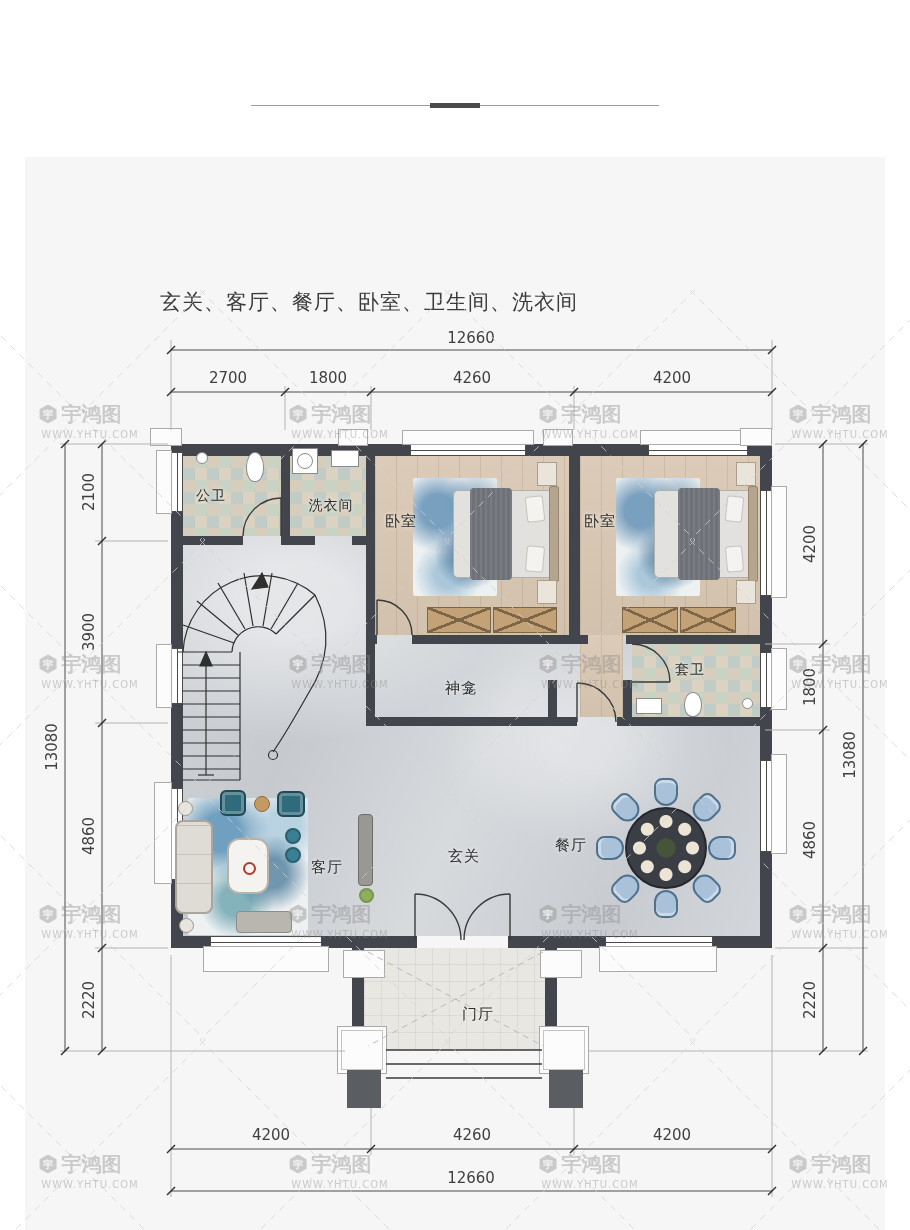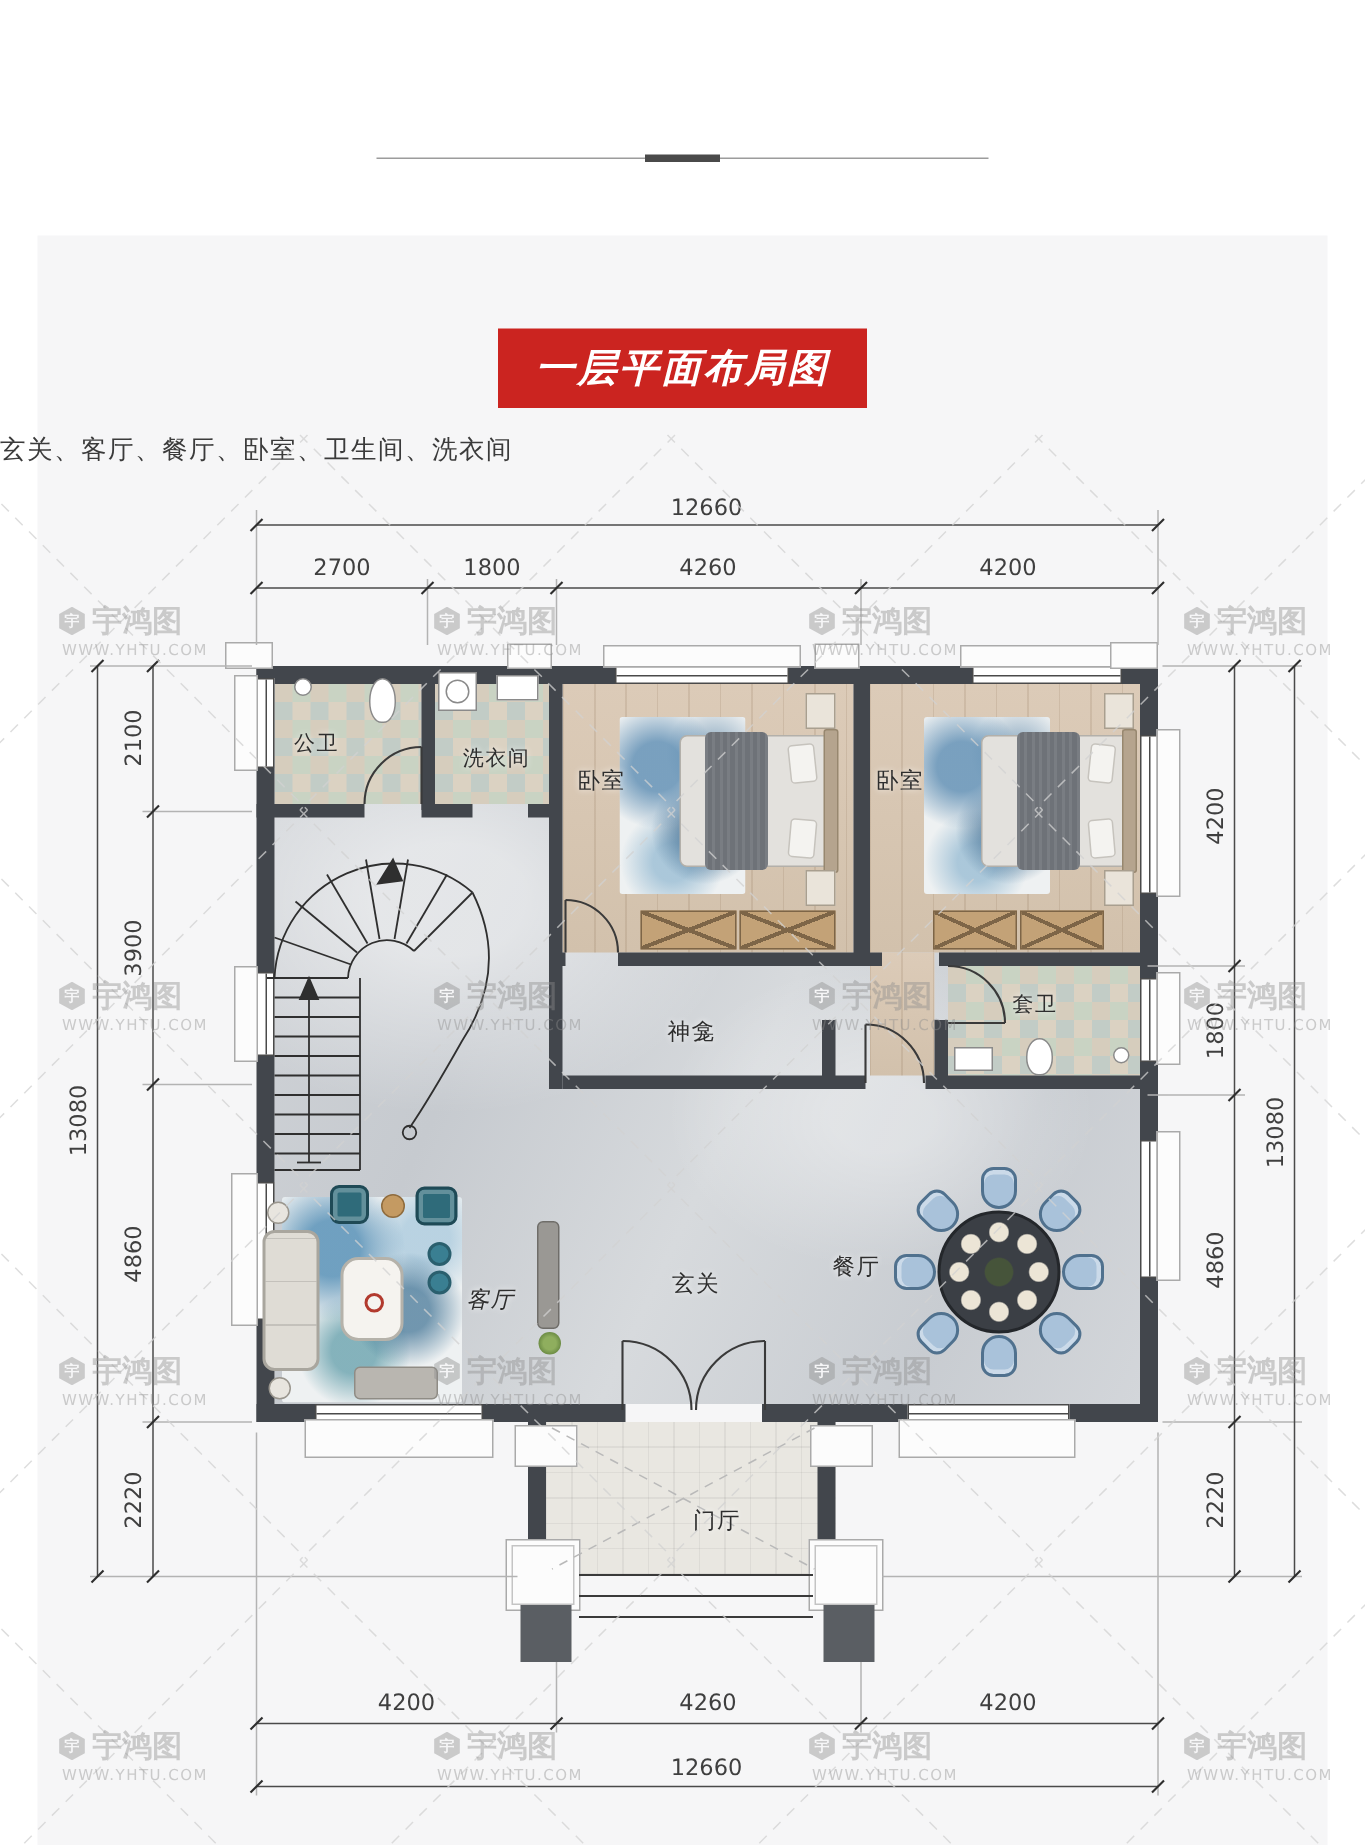--- a/index.html
+++ b/index.html
@@ -13,22 +13,22 @@
   .divider{position:absolute;left:251px;top:105px;width:408px;height:1px;background:#9c9c9c;}
   .divider-bold{position:absolute;left:430px;top:103px;width:50px;height:5px;background:#4a4a4a;}
   .subtitle{position:absolute;left:0;top:116px;width:910px;text-align:center;
             font-size:15px;color:#8d8d8d;letter-spacing:3px;}
 
   
   .panel{position:absolute;left:25px;top:157px;width:860px;height:1073px;background:#f6f6f7;}
   .badge{position:absolute;left:455px;top:219px;transform:translateX(-50%);
          background:#cb2420;color:#fff;font-size:26px;font-weight:700;letter-spacing:2px;
          padding:9px 25px;font-family:"DejaVu Serif","Liberation Serif",serif;font-style:italic;}
-  .rooms-line{position:absolute;left:0;top:288px;width:738px;text-align:left;
-              font-size:17px;color:#3b3b3b;letter-spacing:1px;}
+  .rooms-line{position:absolute;left:0;top:288px;width:738px;text-align:center;
+              font-size:21px;color:#3b3b3b;letter-spacing:1px;}
 
   
   .wall{position:absolute;background:#42464c;}
   .floor-marble{position:absolute;background:
      radial-gradient(ellipse at 20% 30%,rgba(255,255,255,.5) 0 8%,transparent 30%),
      radial-gradient(ellipse at 70% 60%,rgba(255,255,255,.35) 0 6%,transparent 25%),
      linear-gradient(115deg,#d2d5d9 0%,#c6cacf 30%,#d7dadd 55%,#c8ccd1 80%,#d3d6da 100%);}
   .floor-wood{position:absolute;background:
      repeating-linear-gradient(90deg,rgba(120,90,60,.14) 0 1px,transparent 1px 21px),
      linear-gradient(180deg,#dccbb8,#d2c1ac);}
@@ -105,21 +105,20 @@
 </style>
 </head>
 <body>
 
 <div class="page">
 
   <div class="divider"></div>
   <div class="divider-bold"></div>
 
   <div class="panel"></div>
-  <div class="badge">一层平面布局图</div>
   <div class="rooms-line">玄关、客厅、餐厅、卧室、卫生间、洗衣间</div>
 
   <div class="abs" style="left:0;top:0;width:910px;height:1230px;">
 
     <div class="floor-marble" style="left:183px;top:456px;width:577px;height:480px;"></div>
     <div class="floor-wood" style="left:375px;top:456px;width:194px;height:179px;"></div>
     <div class="floor-wood" style="left:580px;top:456px;width:180px;height:179px;"></div>
     <div class="floor-wood" style="left:580px;top:635px;width:43px;height:82px;"></div>
     <div class="floor-tile" style="left:183px;top:456px;width:98px;height:80px;"></div>
     <div class="floor-tile" style="left:290px;top:456px;width:76px;height:80px;"></div>
@@ -363,21 +362,21 @@
         <line x1="543" y1="952" x2="368" y2="1046"></line>
       </g>
     </svg>
 
     <div class="room-label" style="left:211px;top:496px;font-size:14px;">公卫</div>
     <div class="room-label" style="left:331px;top:506px;font-size:14px;">洗衣间</div>
     <div class="room-label" style="left:401px;top:521px;">卧室</div>
     <div class="room-label" style="left:600px;top:521px;">卧室</div>
     <div class="room-label" style="left:690px;top:670px;font-size:14px;">套卫</div>
     <div class="room-label" style="left:461px;top:688px;">神龛</div>
-    <div class="room-label" style="left:327px;top:867px;font-style:italic;">客厅</div>
+    <div class="room-label" style="left:327px;top:867px;">客厅</div>
     <div class="room-label" style="left:464px;top:856px;">玄关</div>
     <div class="room-label" style="left:571px;top:845px;">餐厅</div>
     <div class="room-label" style="left:478px;top:1014px;">门厅</div>
 
     <div class="hdim" style="left:471px;top:338px;">12660</div>
     <div class="hdim" style="left:228px;top:378px;">2700</div>
     <div class="hdim" style="left:328px;top:378px;">1800</div>
     <div class="hdim" style="left:472px;top:378px;">4260</div>
     <div class="hdim" style="left:672px;top:378px;">4200</div>
     <div class="hdim" style="left:271px;top:1135px;">4200</div>

